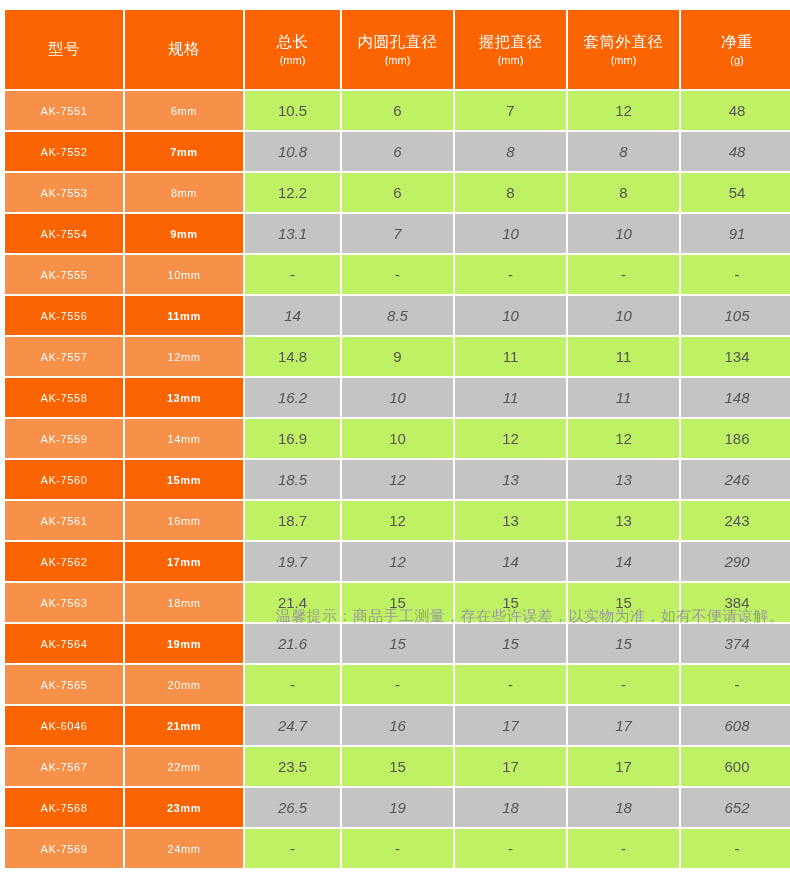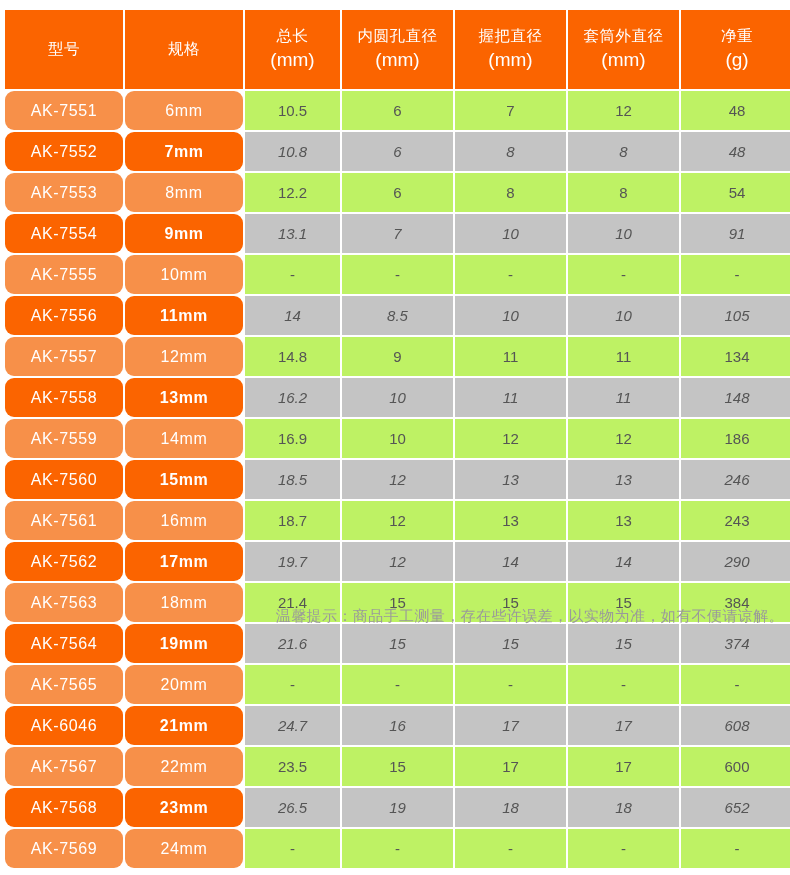--- a/index.html
+++ b/index.html
@@ -48,28 +48,28 @@
   
   thead th {
     background: #fb6400;
     color: #ffffff;
     height: 79px;
     font-size: 15.5px;
     line-height: 1.35;
     letter-spacing: 0.5px;
   }
   thead th .hdr-main { display: block; }
-  thead th .hdr-unit { display: block; font-size: 19px; letter-spacing: 0; }
+  thead th .hdr-unit { display: block; font-size: 11px; letter-spacing: 0; }
 
   
   tbody tr { height: 39px; }
   tbody td { height: 39px; font-size: 15px; color: #555555; }
 
   
-  tbody td.lab { color: #ffffff; font-size: 16px; letter-spacing: 0.6px; border-radius: 9px; }
+  tbody td.lab { color: #ffffff; font-size: 11px; letter-spacing: 0.6px; }
   tbody tr.odd  td.lab { background: #f79049; }
   tbody tr.even td.lab { background: #fb6400; }
   tbody tr.even td.lab.spec { font-weight: bold; text-align: center; }
   tbody tr.odd  td.lab.spec { font-weight: normal; }
 
   
   tbody tr.odd  td.val { background: #bef264; }
   tbody tr.even td.val { background: #c4c4c4; font-style: italic; }
 
   

